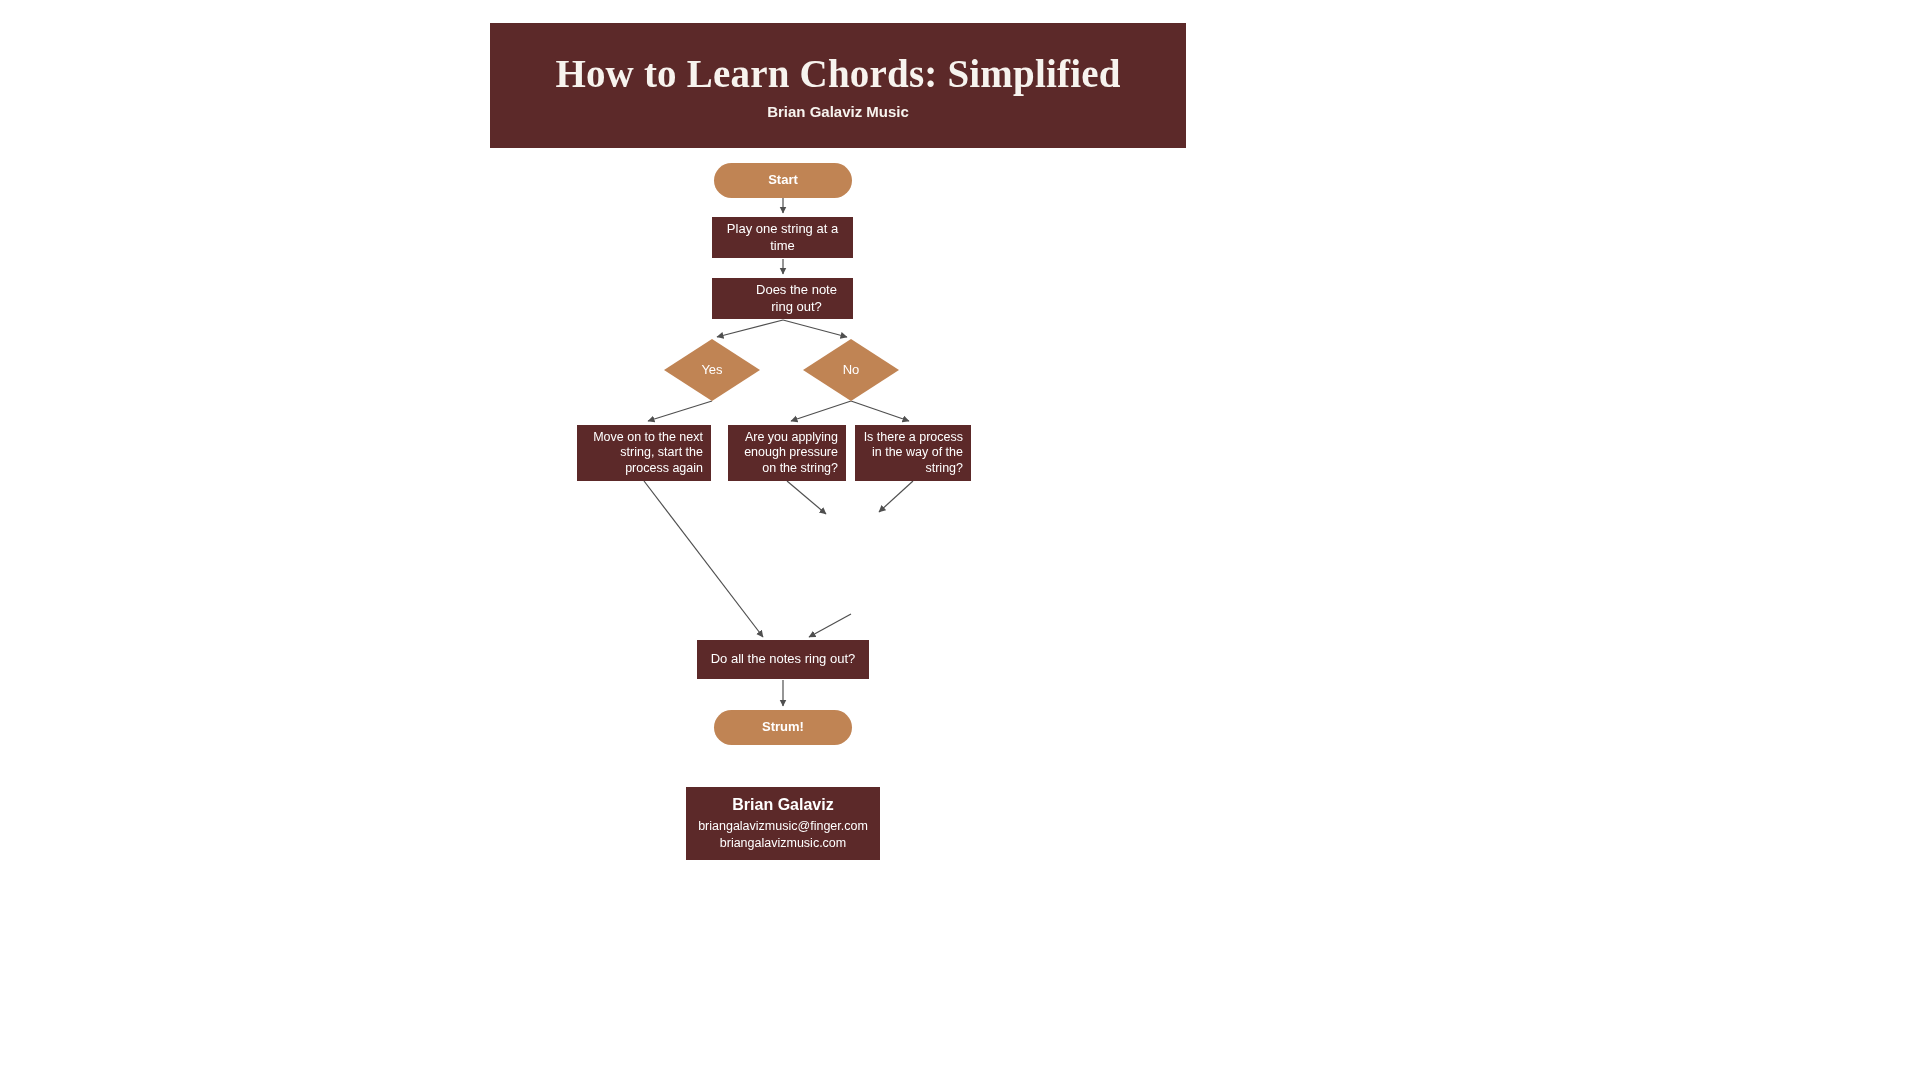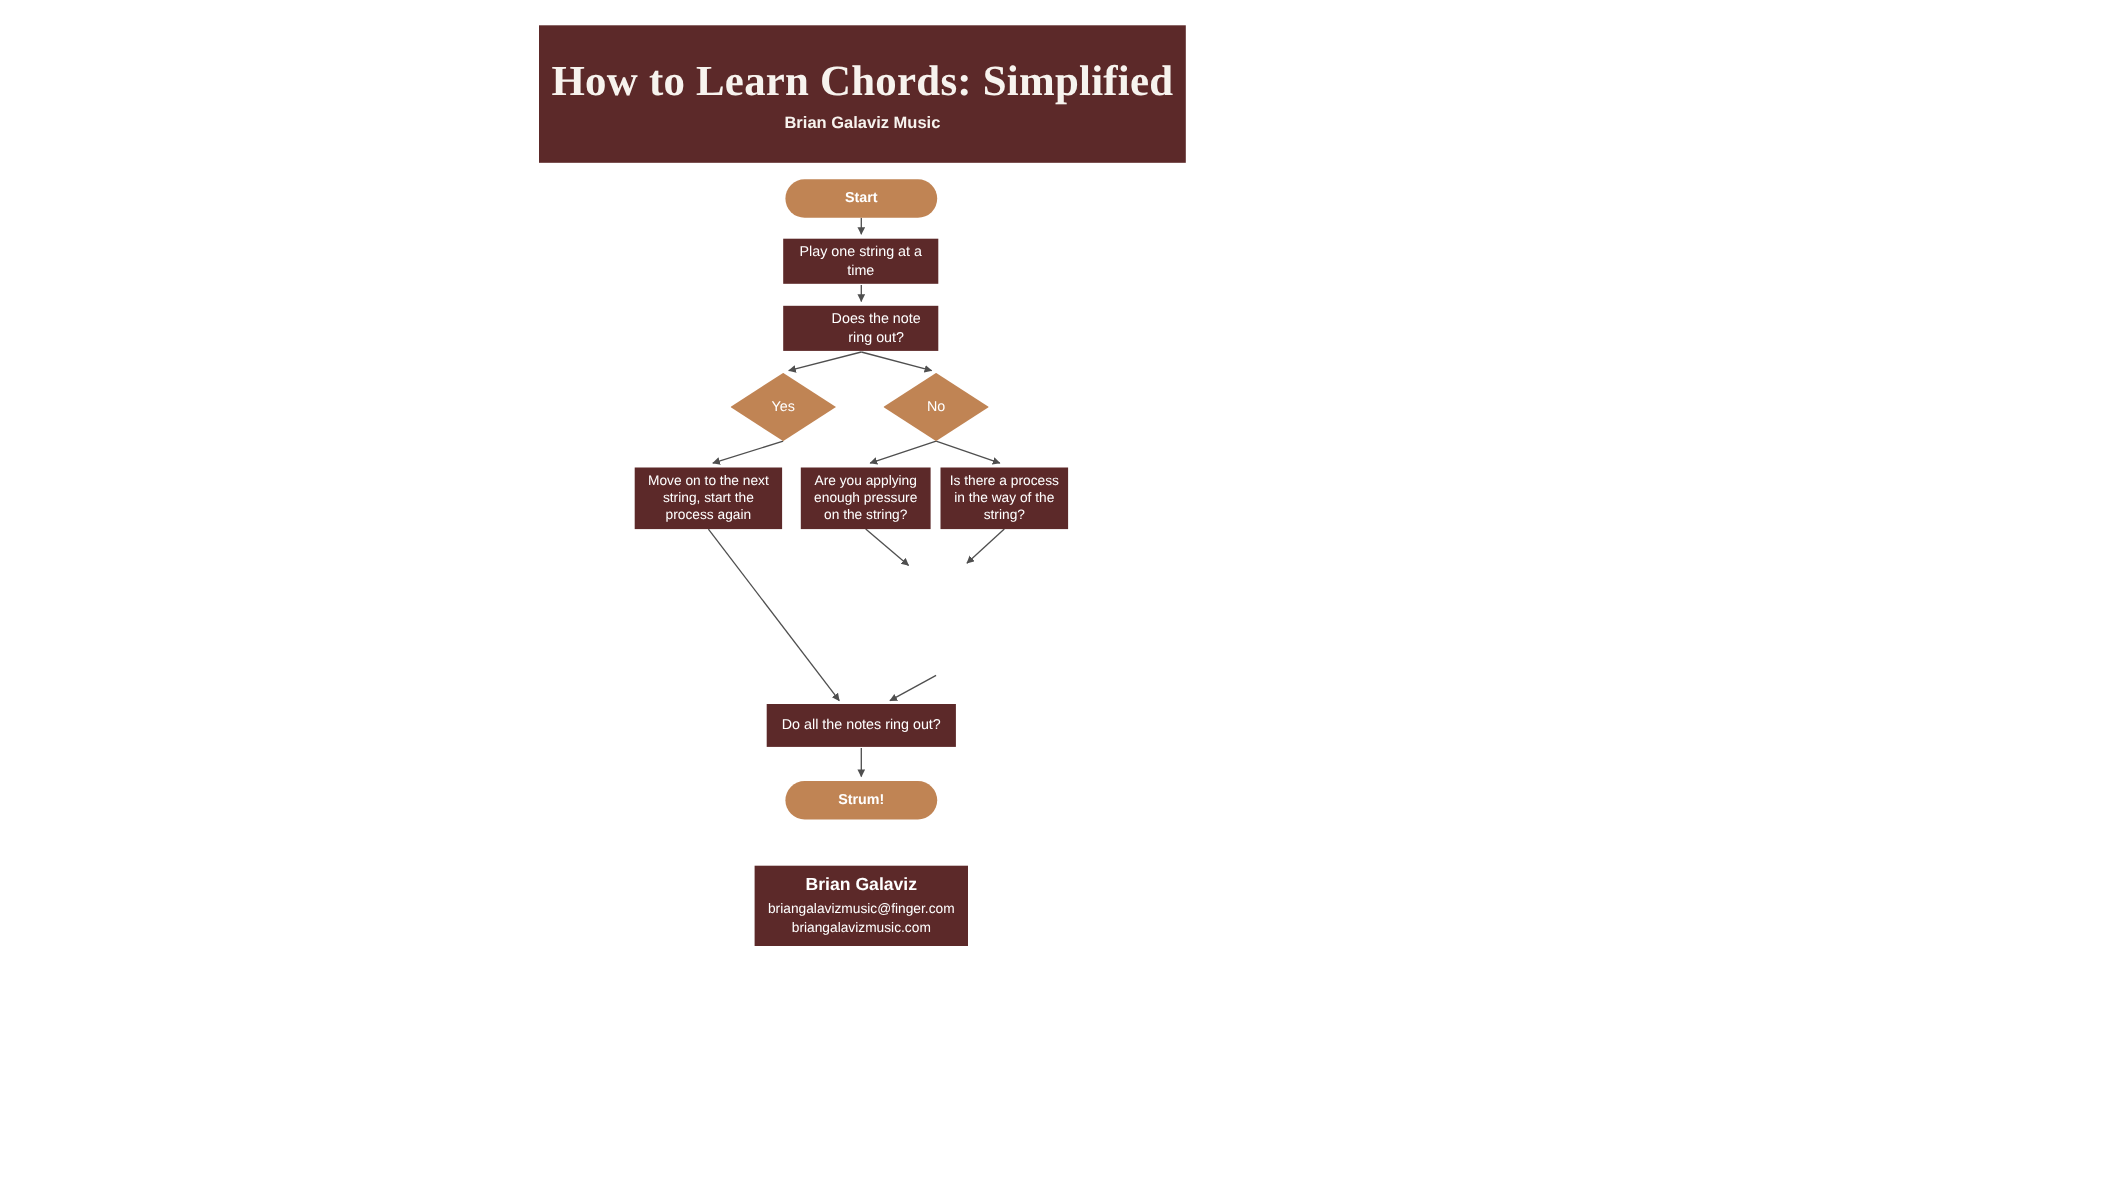--- a/index.html
+++ b/index.html
@@ -1,20 +1,20 @@
 <!DOCTYPE html>
 <html><head>
 <meta charset="utf-8">
 <style>
   * { margin:0; padding:0; box-sizing:border-box; }
   body { width:1920px; height:1080px; background:#ffffff; font-family:"Liberation Sans", sans-serif; }
   .canvas { position:relative; width:1920px; height:1080px; background:#ffffff; overflow:hidden; }
 
   .header {
-    position:absolute; left:490px; top:23px; width:588px; height:125px;
+    position:absolute; left:490px; top:23px; width:696px; height:125px;
     background:#5c2929; color:#f7f3ee;
     display:flex; flex-direction:column; align-items:center; justify-content:center;
   }
   .header .title {
     font-family:"Liberation Serif", serif; font-weight:700; font-size:39px;
     letter-spacing:0.2px; white-space:nowrap;
   }
   .header .subtitle { font-size:15px; font-weight:700; margin-top:7px; }
 
   .node {
@@ -22,21 +22,21 @@
     text-align:center; color:#ffffff; font-size:13px; line-height:1.25;
   }
   .rect { background:#5c2929; padding:4px 8px; }
   .pill { background:#c08454; border-radius:18px; font-weight:700;text-align:right; }
   .diamond {
     background:#c08454; font-weight:400;
     clip-path:polygon(50% 0, 100% 50%, 50% 100%, 0 50%);
   }
   .circle { background:#c08454; border-radius:50%; font-size:12px; padding:10px; }
 
-  .small { font-size:12.5px; }
+  .small { font-size:12.5px;text-align:right; }
 
   .arrows { position:absolute; left:0; top:0; width:1920px; height:1080px; pointer-events:none; }
 
   .footer {
     position:absolute; left:686px; top:787px; width:194px; height:73px;
     background:#5c2929; color:#ffffff;
     display:flex; flex-direction:column; align-items:center; justify-content:center;
   }
   .footer .name { font-size:16px; font-weight:700; margin-bottom:4px; }
   .footer .contact { font-size:12.5px; line-height:1.35; }

